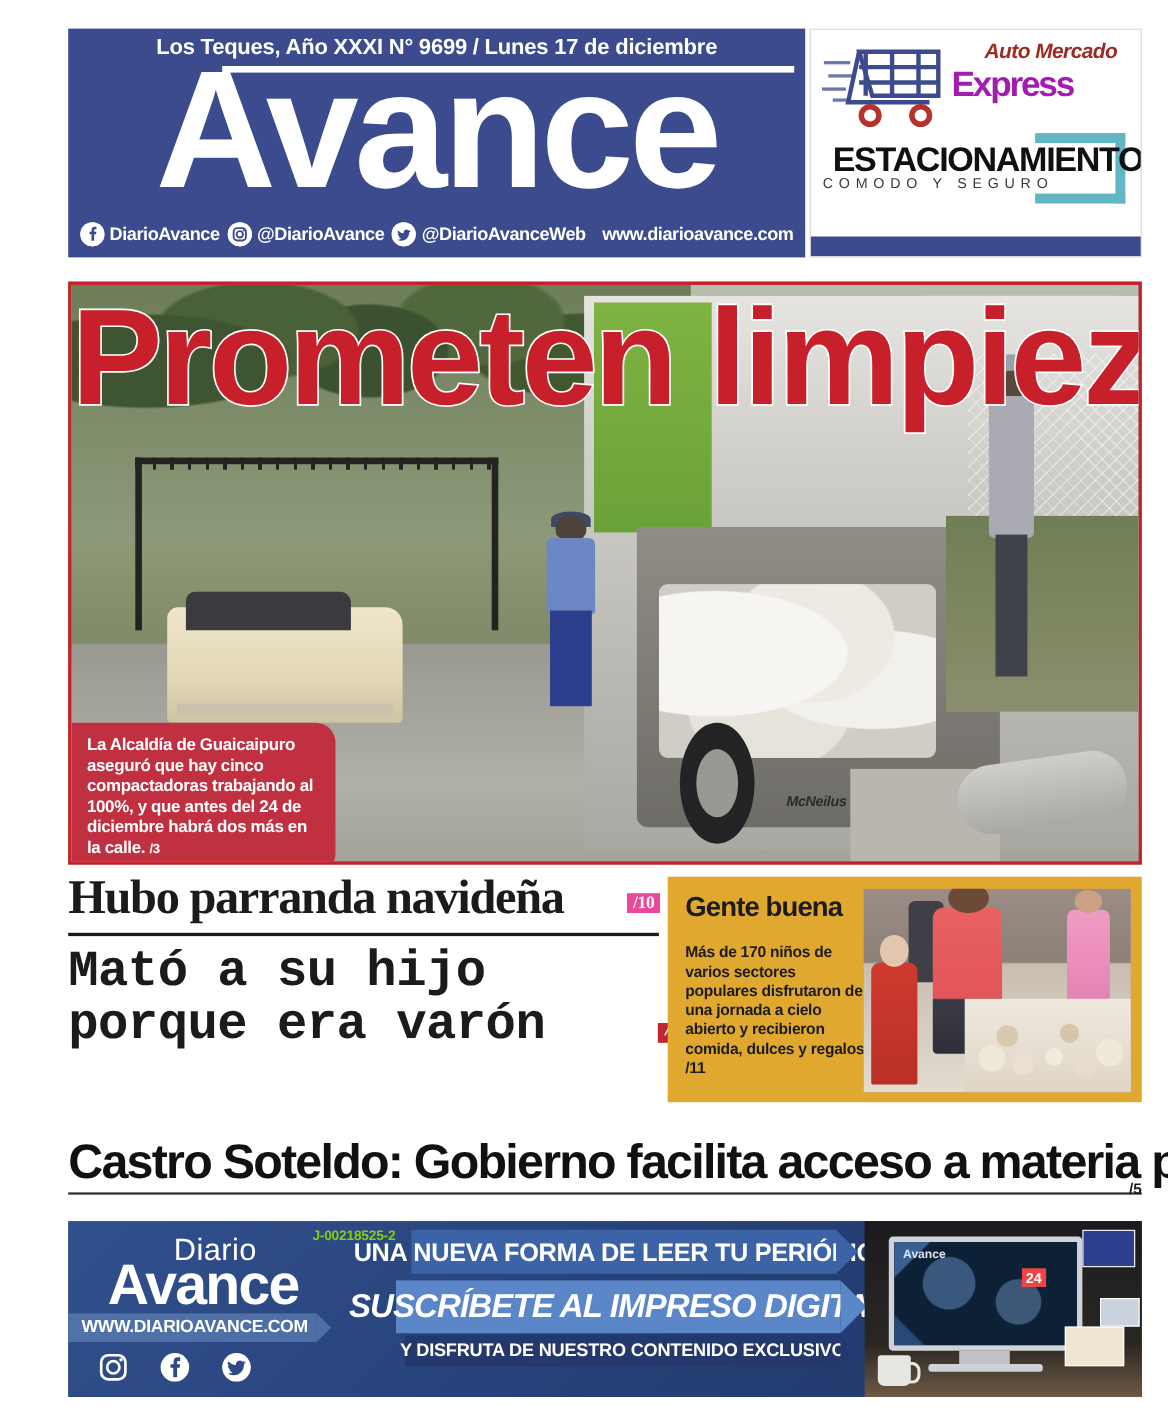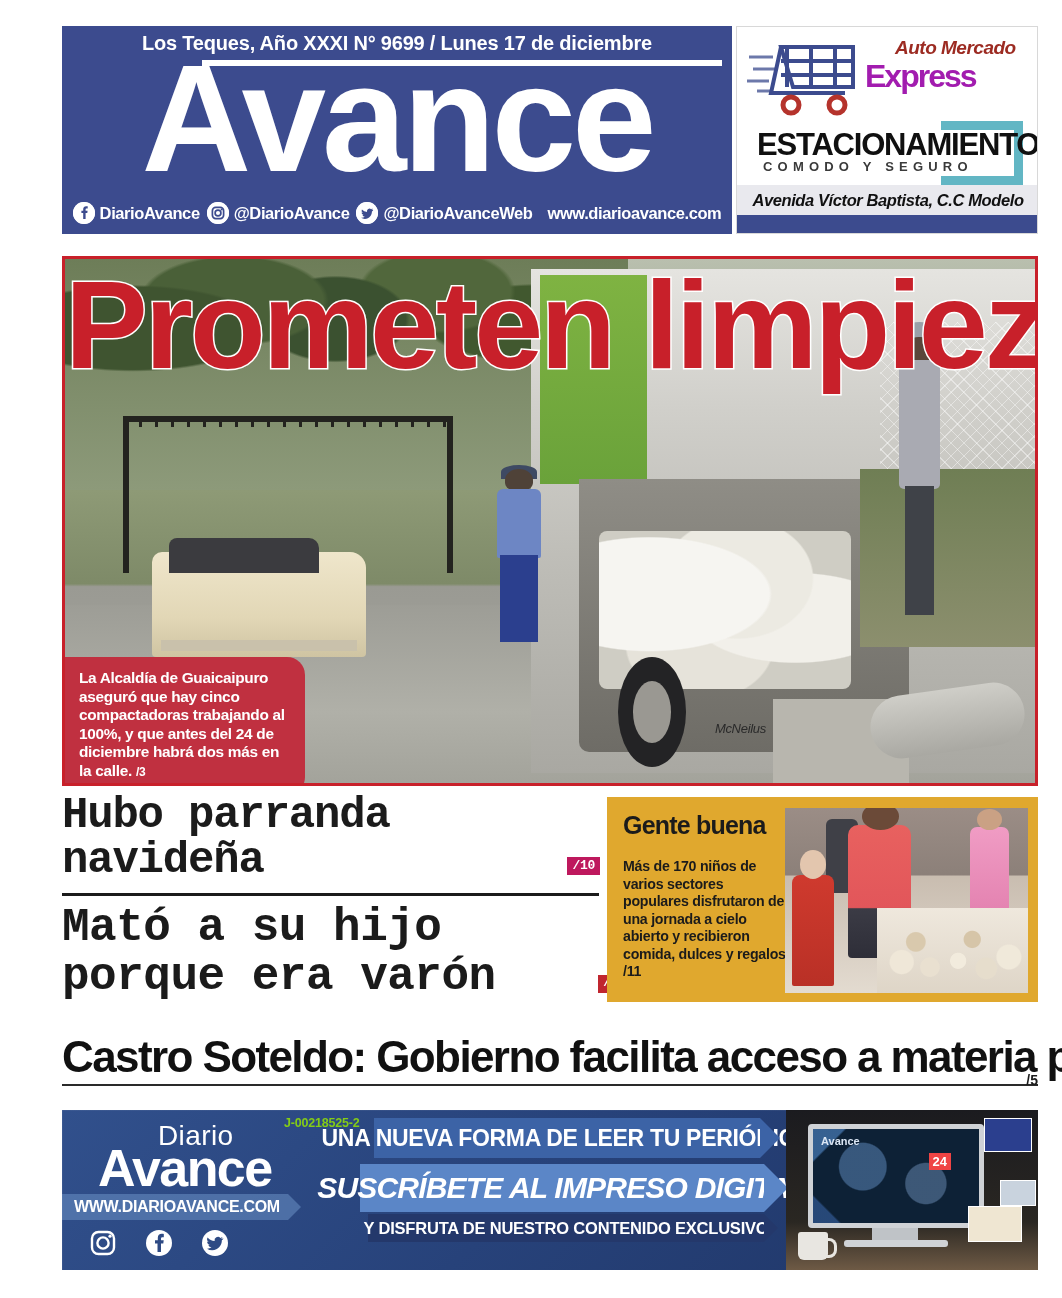--- a/index.html
+++ b/index.html
@@ -94,22 +94,22 @@
     border:9px solid #62b6c4;
     border-left:none;
   }
   .ta-estac{
     position:absolute; left:20px; top:100px;
     color:#101010; font-size:31px; font-weight:bold;
     letter-spacing:-1.2px; white-space:nowrap;
     font-family:"Liberation Sans", sans-serif;
   }
   .ta-comodo{
-    position:absolute; left:26px; top:132px;
-    color:#3a3a3a; font-size:13px; font-weight:bold;
+    position:absolute; left:11px; top:132px;
+    color:#3a3a3a; font-size:13px; font-weight:normal;
     letter-spacing:5.2px; white-space:nowrap;
   }
   .ta-addr-band{
     position:absolute; left:0; bottom:18px; width:302px; height:30px;
     background:#e9e9ee; display:flex; align-items:center; justify-content:center;
   }
   .ta-addr{
     color:#111111; font-size:16.5px; font-weight:bold; font-style:italic;
     letter-spacing:-0.4px; white-space:nowrap;
   }
@@ -266,21 +266,21 @@
     background:linear-gradient(180deg,#cfcec8 0%,#a9a8a2 100%);
     border-radius:40px;
     transform:rotate(-8deg);
   }
   .ph-curb{
     position:absolute; right:13%; bottom:0; width:14%; height:16%;
     background:#b8b6ae;
   }
   .ph-mcneilus{
     position:absolute; left:67%; bottom:9%;
-    color:#2a2a2a; font-size:13px; font-weight:normal; font-style:italic;
+    color:#2a2a2a; font-size:13px; font-weight:bold; font-style:italic;
     letter-spacing:-0.3px;
   }
 
   .hero-title{
     position:absolute; left:0; top:-6px; width:976px;
     text-align:center;
     color:#c8202a;
     font-size:124px;
     font-weight:bold;
     line-height:144px;
@@ -304,27 +304,27 @@
   .hero-caption .pg{ font-size:12px; }
 
   
   .sec-left{
     position:absolute; left:62px; top:793px; width:537px;
   }
   .hl-a{
     color:#1b1b1b;
     font-size:44px; font-weight:bold; line-height:45px;
     letter-spacing:-1.2px;
-    font-family:Liberation Mono, monospace;
+    font-family:Liberation Serif, serif;
   }
   .hl-a-row{ position:relative; }
   .badge{
     position:absolute; right:-1px; bottom:8px;
-    background:#be185d; color:#ffffff;
-    font-size:13px; font-weight:bold;
+    background:#ec4899; color:#ffffff;
+    font-size:16px; font-weight:bold;
     padding:3px 5px 4px 5px;
     line-height:11px;
     letter-spacing:-0.3px;
   }
   .rule-thin{
     margin:10px 0 8px 0; height:3px; background:#1b1b1b; width:537px;
   }
   .hl-b{
     color:#1b1b1b;
     font-size:46px; font-weight:bold; line-height:49px;
@@ -660,23 +660,20 @@
         <circle cx="90" cy="70" r="8" fill="none" stroke="#b5332c" stroke-width="5"></circle>
       </svg>
     </div>
     <div class="ta-express-wrap">
       <div class="ta-auto">Auto Mercado</div>
       <div class="ta-express">Express</div>
     </div>
     <div class="ta-bracket"></div>
     <div class="ta-estac">ESTACIONAMIENTO</div>
     <div class="ta-comodo">COMODO Y SEGURO</div>
-    <div class="ta-addr-band">
-      <span class="ta-addr">Avenida Víctor Baptista, C.C Modelo</span>
-    </div>
     <div class="ta-foot"></div>
   </div>
 
   <div class="hero">
     <div class="hero-photo">
       <div class="ph-sky"></div>
       <div class="ph-trees"></div>
       <div class="ph-bldg-r"></div>
       <div class="ph-ground"></div>
       <div class="ph-gate"></div>

